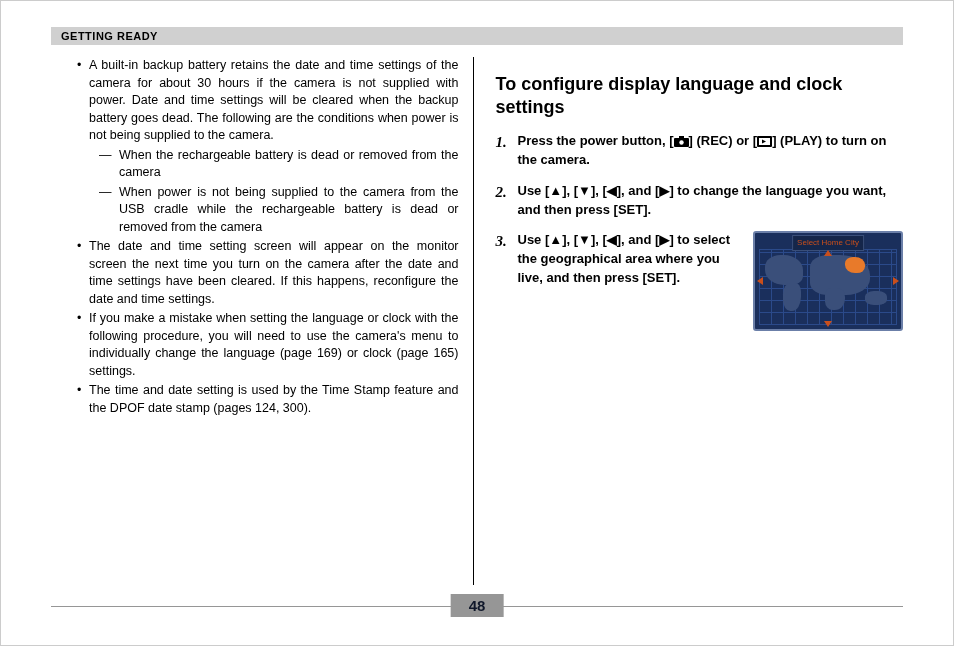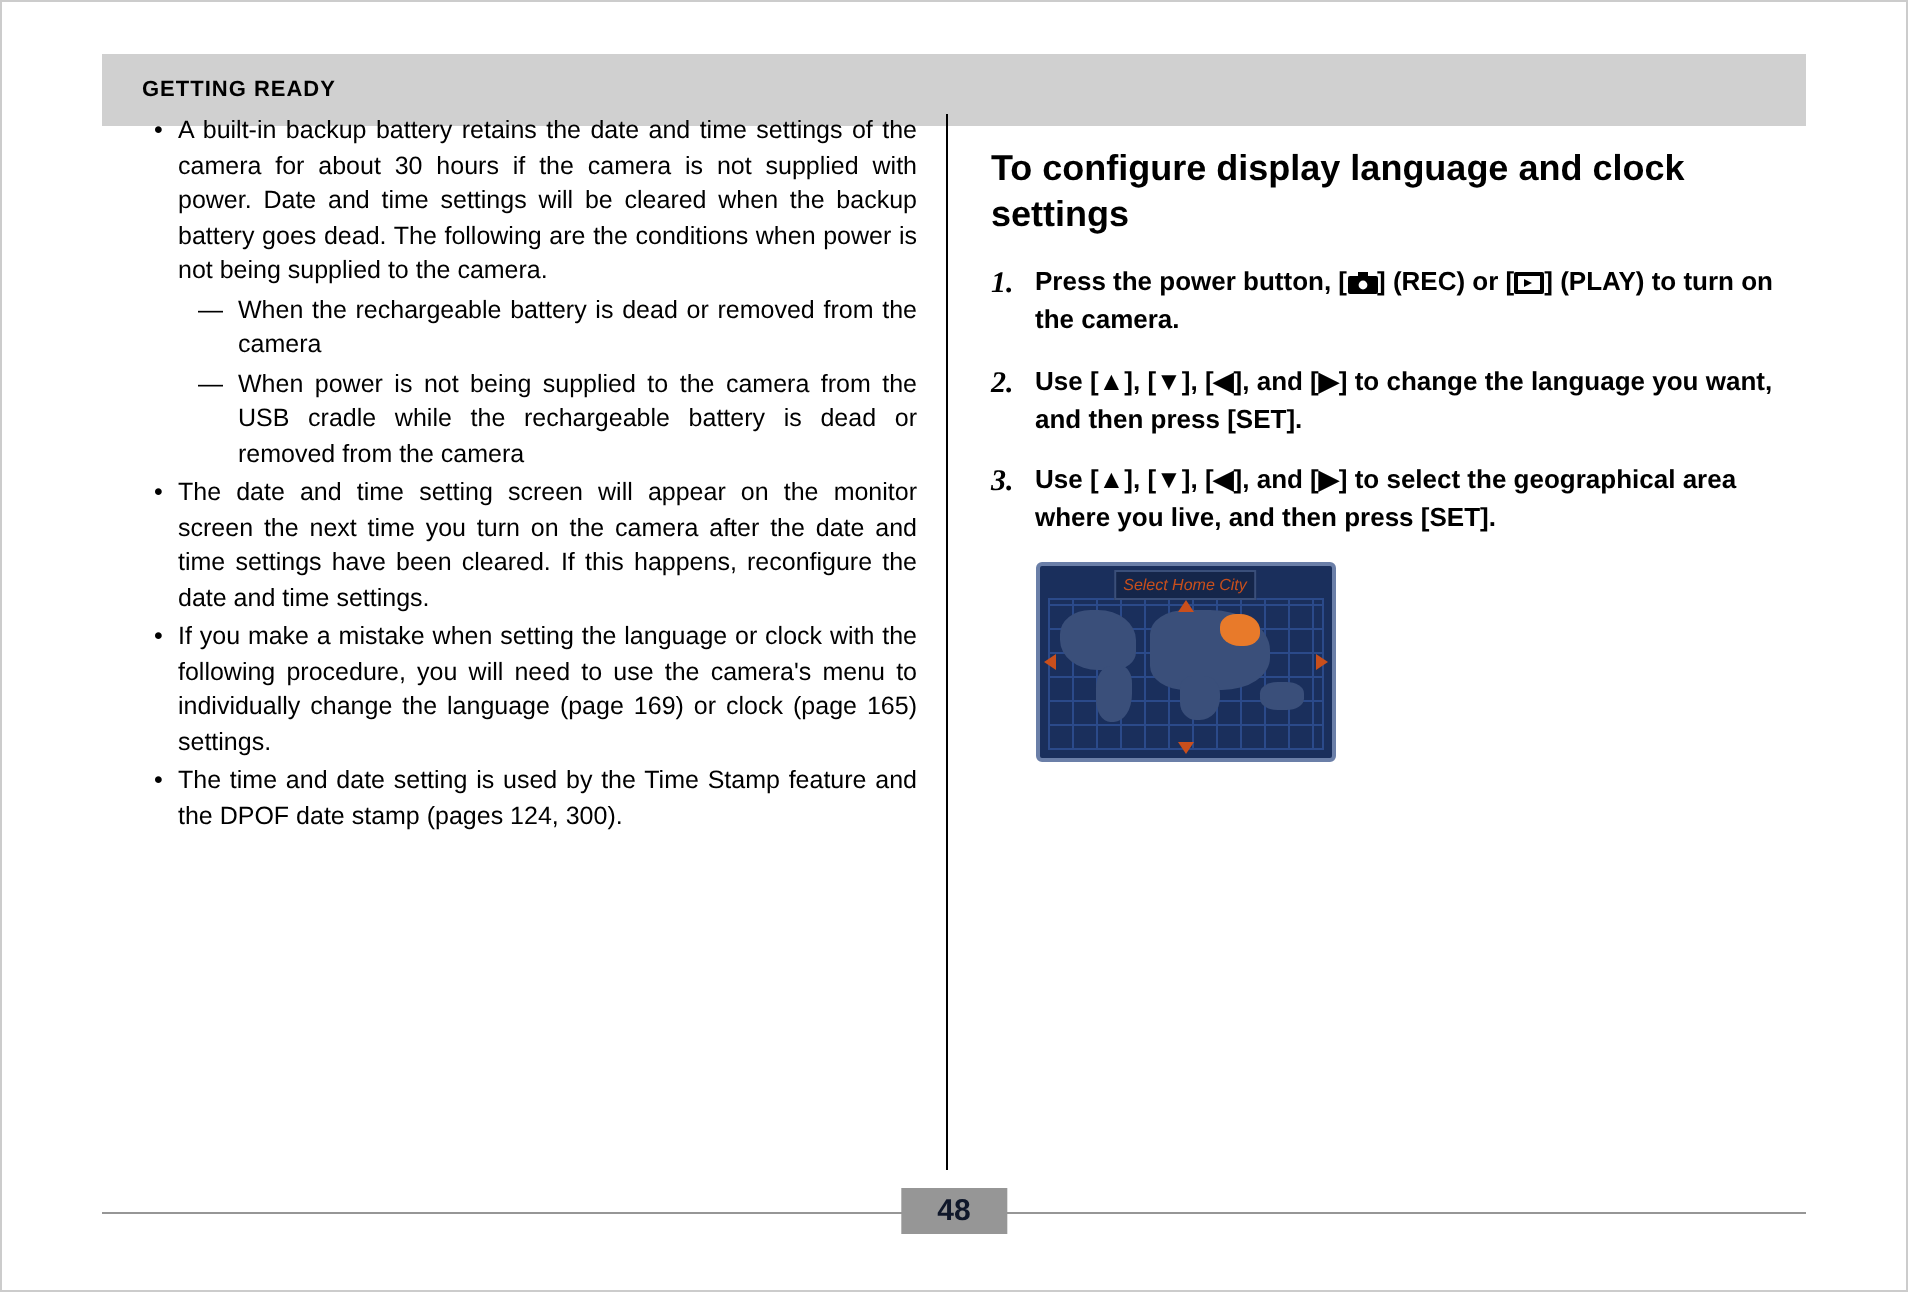--- a/index.html
+++ b/index.html
@@ -10,25 +10,25 @@
     font-family: Arial, Helvetica, sans-serif;
     color: #000;
     position: relative;
     border: 1px solid #ccc;
   }
   .header-bar {
     position: absolute;
     top: 26px;
     left: 50px;
     right: 50px;
-    height: 36px;
+    height: 18px;
     background: #d0d0d0;
     display: flex;
     align-items: center;
-    padding-left: 20px;
+    padding-left: 10px;
     font-weight: bold;
     font-size: 11px;
     letter-spacing: 0.5px;
   }
   .columns {
     position: absolute;
     top: 56px;
     left: 50px;
     right: 50px;
     bottom: 60px;
@@ -89,41 +89,40 @@
     font-style: italic;
     font-size: 15px;
     font-family: Georgia, serif;
     width: 22px;
     flex-shrink: 0;
   }
   .step-text {
     font-weight: bold;
     line-height: 1.45;
   }
-  .step3-row { display:flex; gap:12px; align-items:flex-start;flex-direction:column; }
+  .step3-row { display:flex; gap:12px; align-items:flex-start; }
   .step3-text { flex:1; font-weight:bold; font-size:13px; line-height:1.45;}
   .map-figure {
     width: 150px;
     height: 100px;
     background: #1a2f5c;
     border: 2px solid #6b7fa8;
     border-radius: 3px;
     position: relative;
     overflow: hidden;
     flex-shrink:0;
   }
   .map-title {
     position: absolute;
     top: 2px; left: 50%; transform: translateX(-50%);
     background: #15264a;
     color: #c94f1c;
     font-size: 8px;
     padding: 1px 4px;
     border: 1px solid #3a4f7a;
-    font-style: italic;
   }
   .map-grid {
     position: absolute;
     top: 16px; left: 4px; right: 4px; bottom: 4px;
     background:
       repeating-linear-gradient(0deg, transparent 0 11px, #2b4a8a 11px 12px),
       repeating-linear-gradient(90deg, transparent 0 11px, #2b4a8a 11px 12px),
       #1a2f5c;
     border: 1px solid #2b4a8a;
   }

